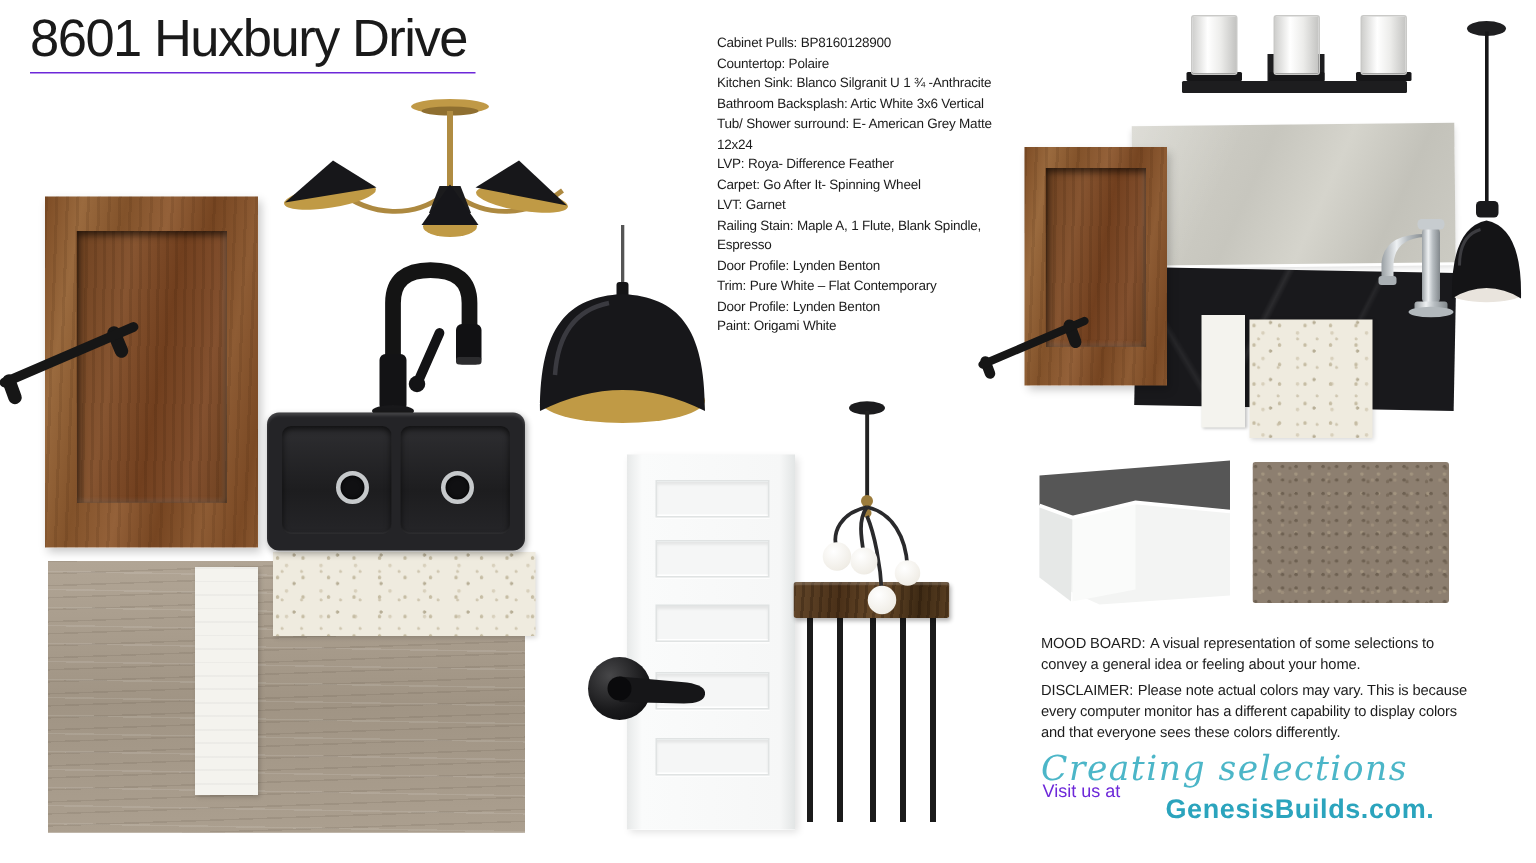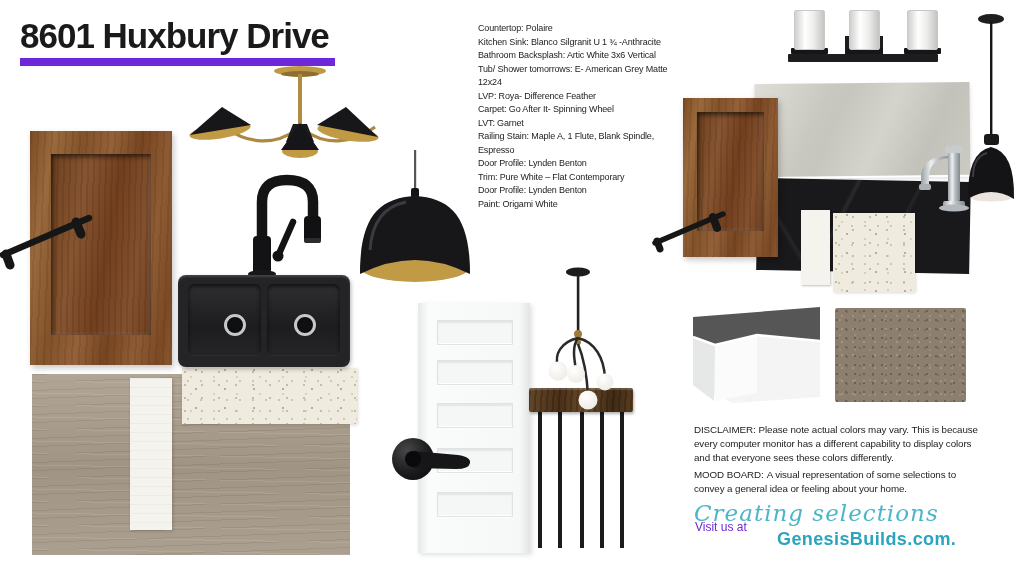--- a/index.html
+++ b/index.html
@@ -5,22 +5,22 @@
   * { margin:0; padding:0; box-sizing:border-box; }
   html,body { background:#fff; }
   #board {
     position:relative; width:1024px; height:575px; background:#ffffff;
     overflow:hidden; font-family:"Liberation Sans", sans-serif; color:#1a1a1a;
   }
   .abs { position:absolute; }
 
   
   #title {
-    left:20px; top:16px; font-size:35px; font-weight:bold; letter-spacing:-1px;
-    border-bottom:8px solid #6d28d9; padding:0 6px 2px 0; white-space:nowrap;
+    left:20px; top:6px; font-size:35px; font-weight:normal; letter-spacing:-1px;
+    border-bottom:1px solid #6d28d9; padding:0 6px 2px 0; white-space:nowrap;
   }
 
   
   #spec-list { left:478px; top:22px; width:202px; font-size:9px; line-height:13.5px;
     letter-spacing:-0.15px; color:#1c1c1c; }
   #spec-list .spec-item { display:block; }
 
   
   .wood {
     background:
@@ -151,24 +151,25 @@
   svg { display:block; overflow:visible; }
 </style>
 </head>
 <body>
 
 <div id="board">
 
   <div id="title" class="abs">8601 Huxbury Drive</div>
 
   <div id="spec-list" class="abs">
+    <span class="spec-item">Cabinet Pulls: BP8160128900</span>
     <span class="spec-item">Countertop: Polaire</span>
     <span class="spec-item">Kitchen Sink: Blanco Silgranit U 1 ¾ -Anthracite</span>
     <span class="spec-item">Bathroom Backsplash: Artic White 3x6 Vertical</span>
-    <span class="spec-item">Tub/ Shower tomorrows: E- American Grey Matte 12x24</span>
+    <span class="spec-item">Tub/ Shower surround: E- American Grey Matte 12x24</span>
     <span class="spec-item">LVP: Roya- Difference Feather</span>
     <span class="spec-item">Carpet: Go After It- Spinning Wheel</span>
     <span class="spec-item">LVT: Garnet</span>
     <span class="spec-item">Railing Stain: Maple A, 1 Flute, Blank Spindle, Espresso</span>
     <span class="spec-item">Door Profile: Lynden Benton</span>
     <span class="spec-item">Trim: Pure White – Flat Contemporary</span>
     <span class="spec-item">Door Profile: Lynden Benton</span>
     <span class="spec-item">Paint: Origami White</span>
   </div>
 
@@ -339,22 +340,22 @@
     <path d="M0 12 L127 2 L127 36 L64 30 L22 40 L0 32 Z" fill="#565656"></path>
     <path d="M0 32 L22 40 L64 30 L127 36 L127 92 L40 98 L0 80 Z" fill="#f3f4f3"></path>
     <path d="M0 32 L22 40 L21 96 L0 80 Z" fill="#e6e8e7"></path>
     <path d="M22 40 L64 30 L64 88 L22 96 Z" fill="#fafbfa"></path>
     <path d="M0 32 L22 40 L64 30 L127 36" stroke="#ffffff" stroke-width="2.5" fill="none"></path>
   </svg>
 
   <div id="carpet-sample" class="abs"></div>
 
   <div id="footer-text" class="abs">
+    <p><span class="lbl">MOOD BOARD:</span><span>A visual representation of some selections to convey a general idea or feeling about your home.</span></p>
     <p><span class="lbl">DISCLAIMER:</span><span>Please note actual colors may vary. This is because every computer monitor has a different capability to display colors and that everyone sees these colors differently.</span></p>
-    <p><span class="lbl">MOOD BOARD:</span><span>A visual representation of some selections to convey a general idea or feeling about your home.</span></p>
   </div>
 
   <div id="brand" class="abs">
     <div id="tagline">Creating selections</div>
     <div id="visit">Visit us at</div>
     <div id="site">GenesisBuilds.com.</div>
   </div>
 
 </div>
 

